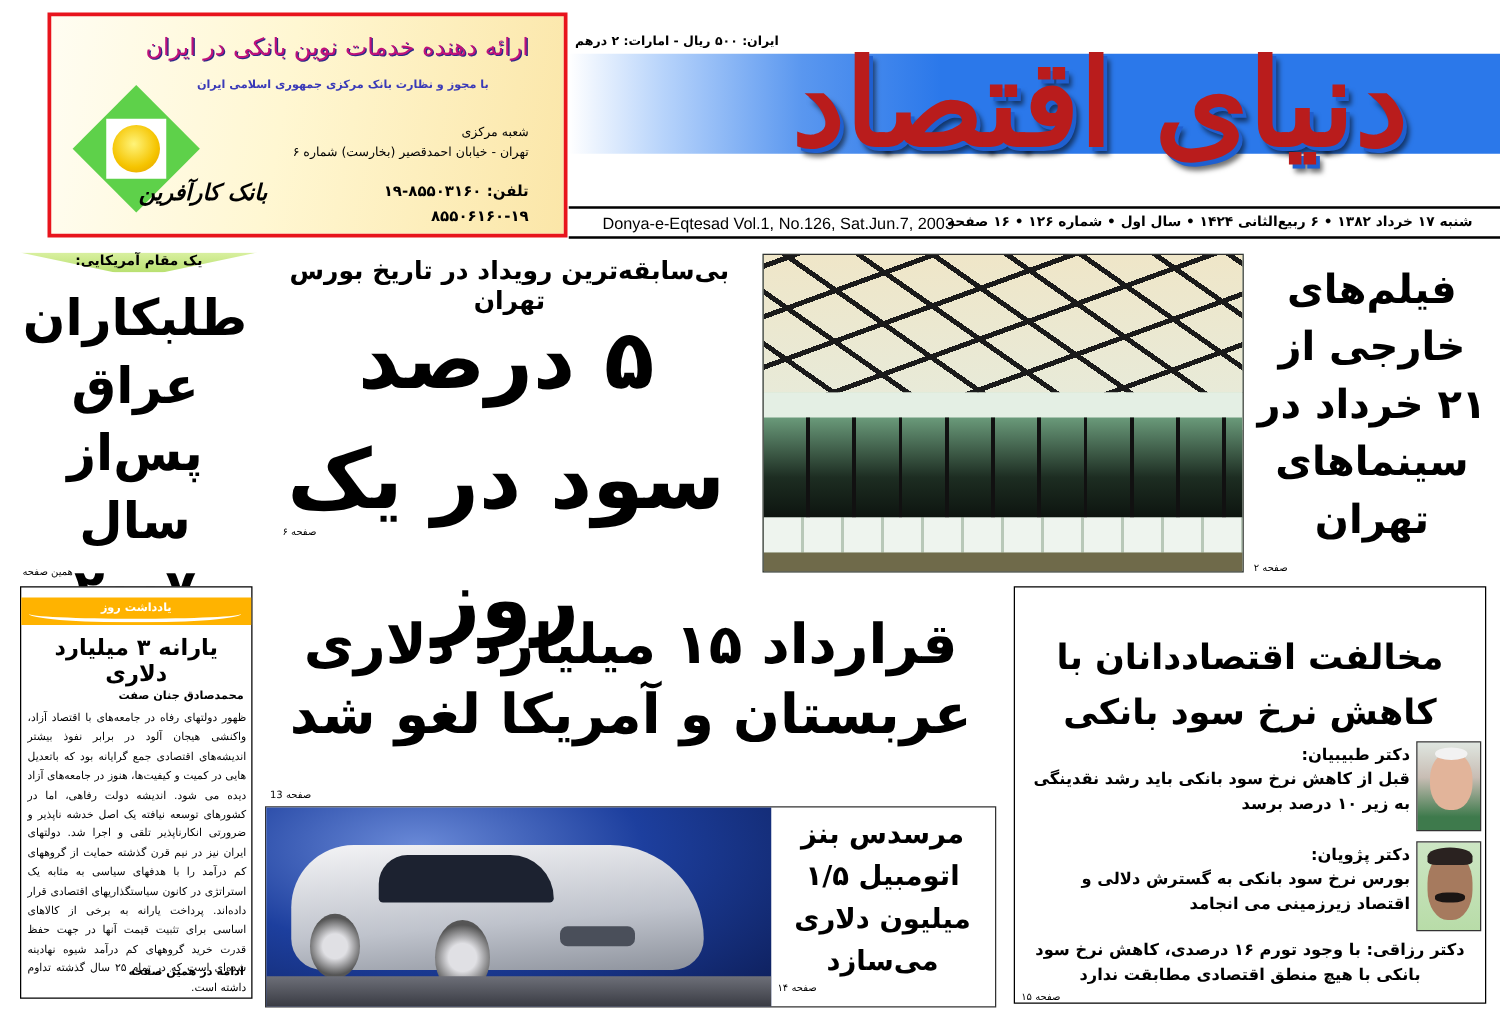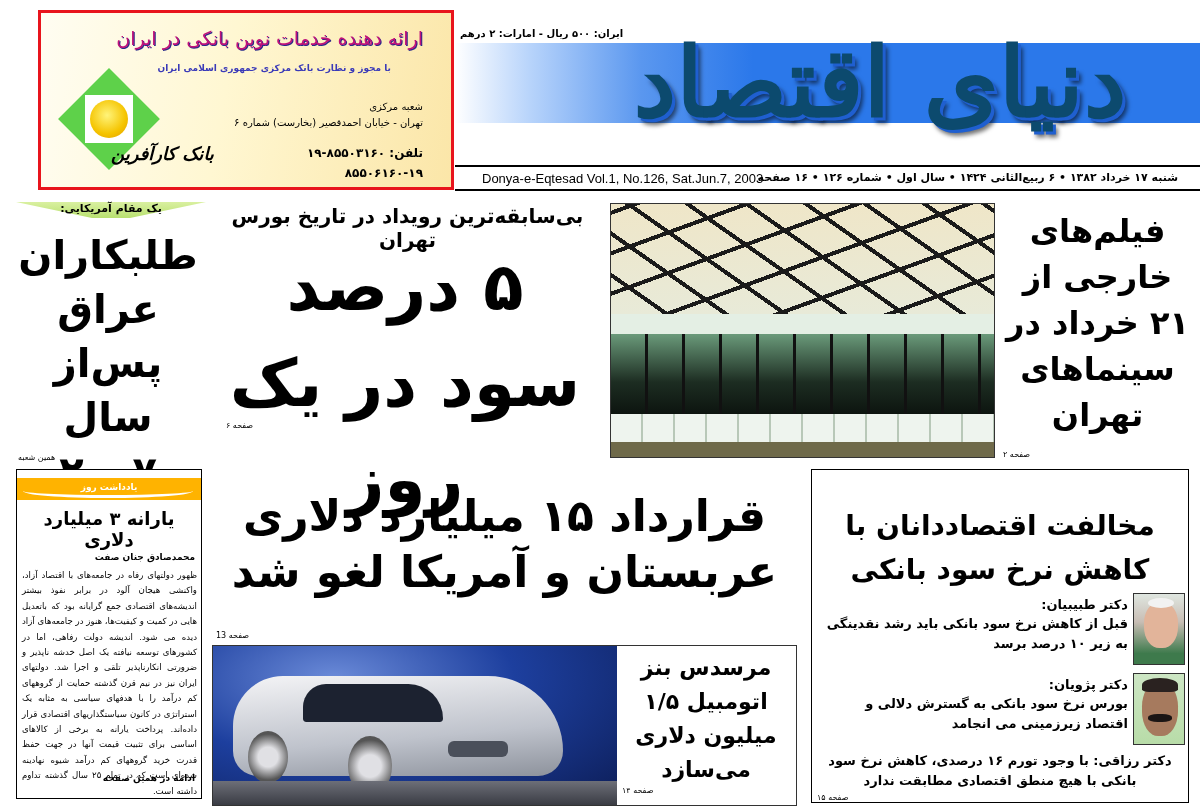--- a/index.html
+++ b/index.html
@@ -22,21 +22,21 @@
   #ad .logo .sun { position: absolute; left: 35px; top: 27px; width: 38px; height: 38px; border-radius: 50%;
         background: radial-gradient(circle at 45% 40%, #fff47a, #f5c400 60%, #e09a00); }
   #ad .bank-name { position: absolute; left: 70px; top: 130px; font-size: 18px; font-family: "DejaVu Serif", serif; font-style: italic; font-weight: bold; direction: rtl; }
 
   
   #price { left: 460px; top: 28px; font-size: 10px; font-weight: bold; direction: rtl; }
   #banner { left: 455px; top: 43px; width: 745px; height: 80px;
         background: linear-gradient(90deg, #ffffff 0%, #b8d4fb 10%, #5a97ef 25%, #2b78ea 40%, #2b78ea 100%); }
   #logo-text { left: 560px; top: 8px; width: 640px; height: 150px; text-align: center;
         font-family: "DejaVu Serif", serif; font-weight: bold; font-size: 96px; line-height: 150px;
-        color: #0c4a6e; direction: rtl; letter-spacing: 4px;
+        color: #b91c1c; direction: rtl; letter-spacing: 4px;
         text-shadow: 3px 3px 0 #1f5fd0, 5px 6px 4px rgba(0,0,0,0.55); }
   #rule-top { left: 455px; top: 165px; width: 745px; height: 2px; background: #000; }
   #rule-bot { left: 455px; top: 189px; width: 745px; height: 2px; background: #000; }
   #dateline-en { left: 482px; top: 171px; font-family: Liberation Sans, sans-serif; font-size: 13px; }
   #dateline-fa { right: 22px; top: 171px; font-size: 11px; font-weight: bold; direction: rtl; }
 
   
   .hl { font-family: "DejaVu Sans", sans-serif; font-weight: bold; direction: rtl; text-align: center; color: #000; }
   .page-ref { font-size: 8px; direction: rtl; color: #000; }
 
@@ -149,21 +149,21 @@
 <div id="banner" class="abs"></div>
 <div id="logo-text" class="abs">دنیای اقتصاد</div>
 <div id="rule-top" class="abs"></div>
 <div id="dateline-en" class="abs">Donya-e-Eqtesad   Vol.1, No.126, Sat.Jun.7, 2003</div>
 <div id="dateline-fa" class="abs">شنبه ۱۷ خرداد ۱۳۸۲ • ۶ ربیع‌الثانی ۱۴۲۴ • سال اول • شماره ۱۲۶ • ۱۶ صفحه</div>
 <div id="rule-bot" class="abs"></div>
 
 <div id="iraq-kicker" class="abs"></div>
 <div id="iraq-kicker-text" class="abs">یک مقام آمریکایی:</div>
 <div id="iraq-hl" class="abs hl">طلبکاران عراق پس‌از سال ۲۰۰۷ بیایند</div>
-<div id="iraq-ref" class="abs page-ref">همین شعبه</div>
+<div id="iraq-ref" class="abs page-ref">همین صفحه</div>
 
 <div id="bourse-kicker" class="abs hl">بی‌سابقه‌ترین رویداد در تاریخ بورس تهران</div>
 <div id="bourse-hl" class="abs hl">۵ درصد سود در یک روز</div>
 <div id="bourse-ref" class="abs page-ref">صفحه ۶</div>
 
 <div id="photo-bourse" class="abs">
   <div class="ceiling"></div>
   <div class="wall"></div>
   <div class="gallery"></div>
   <div class="balcony"></div>

